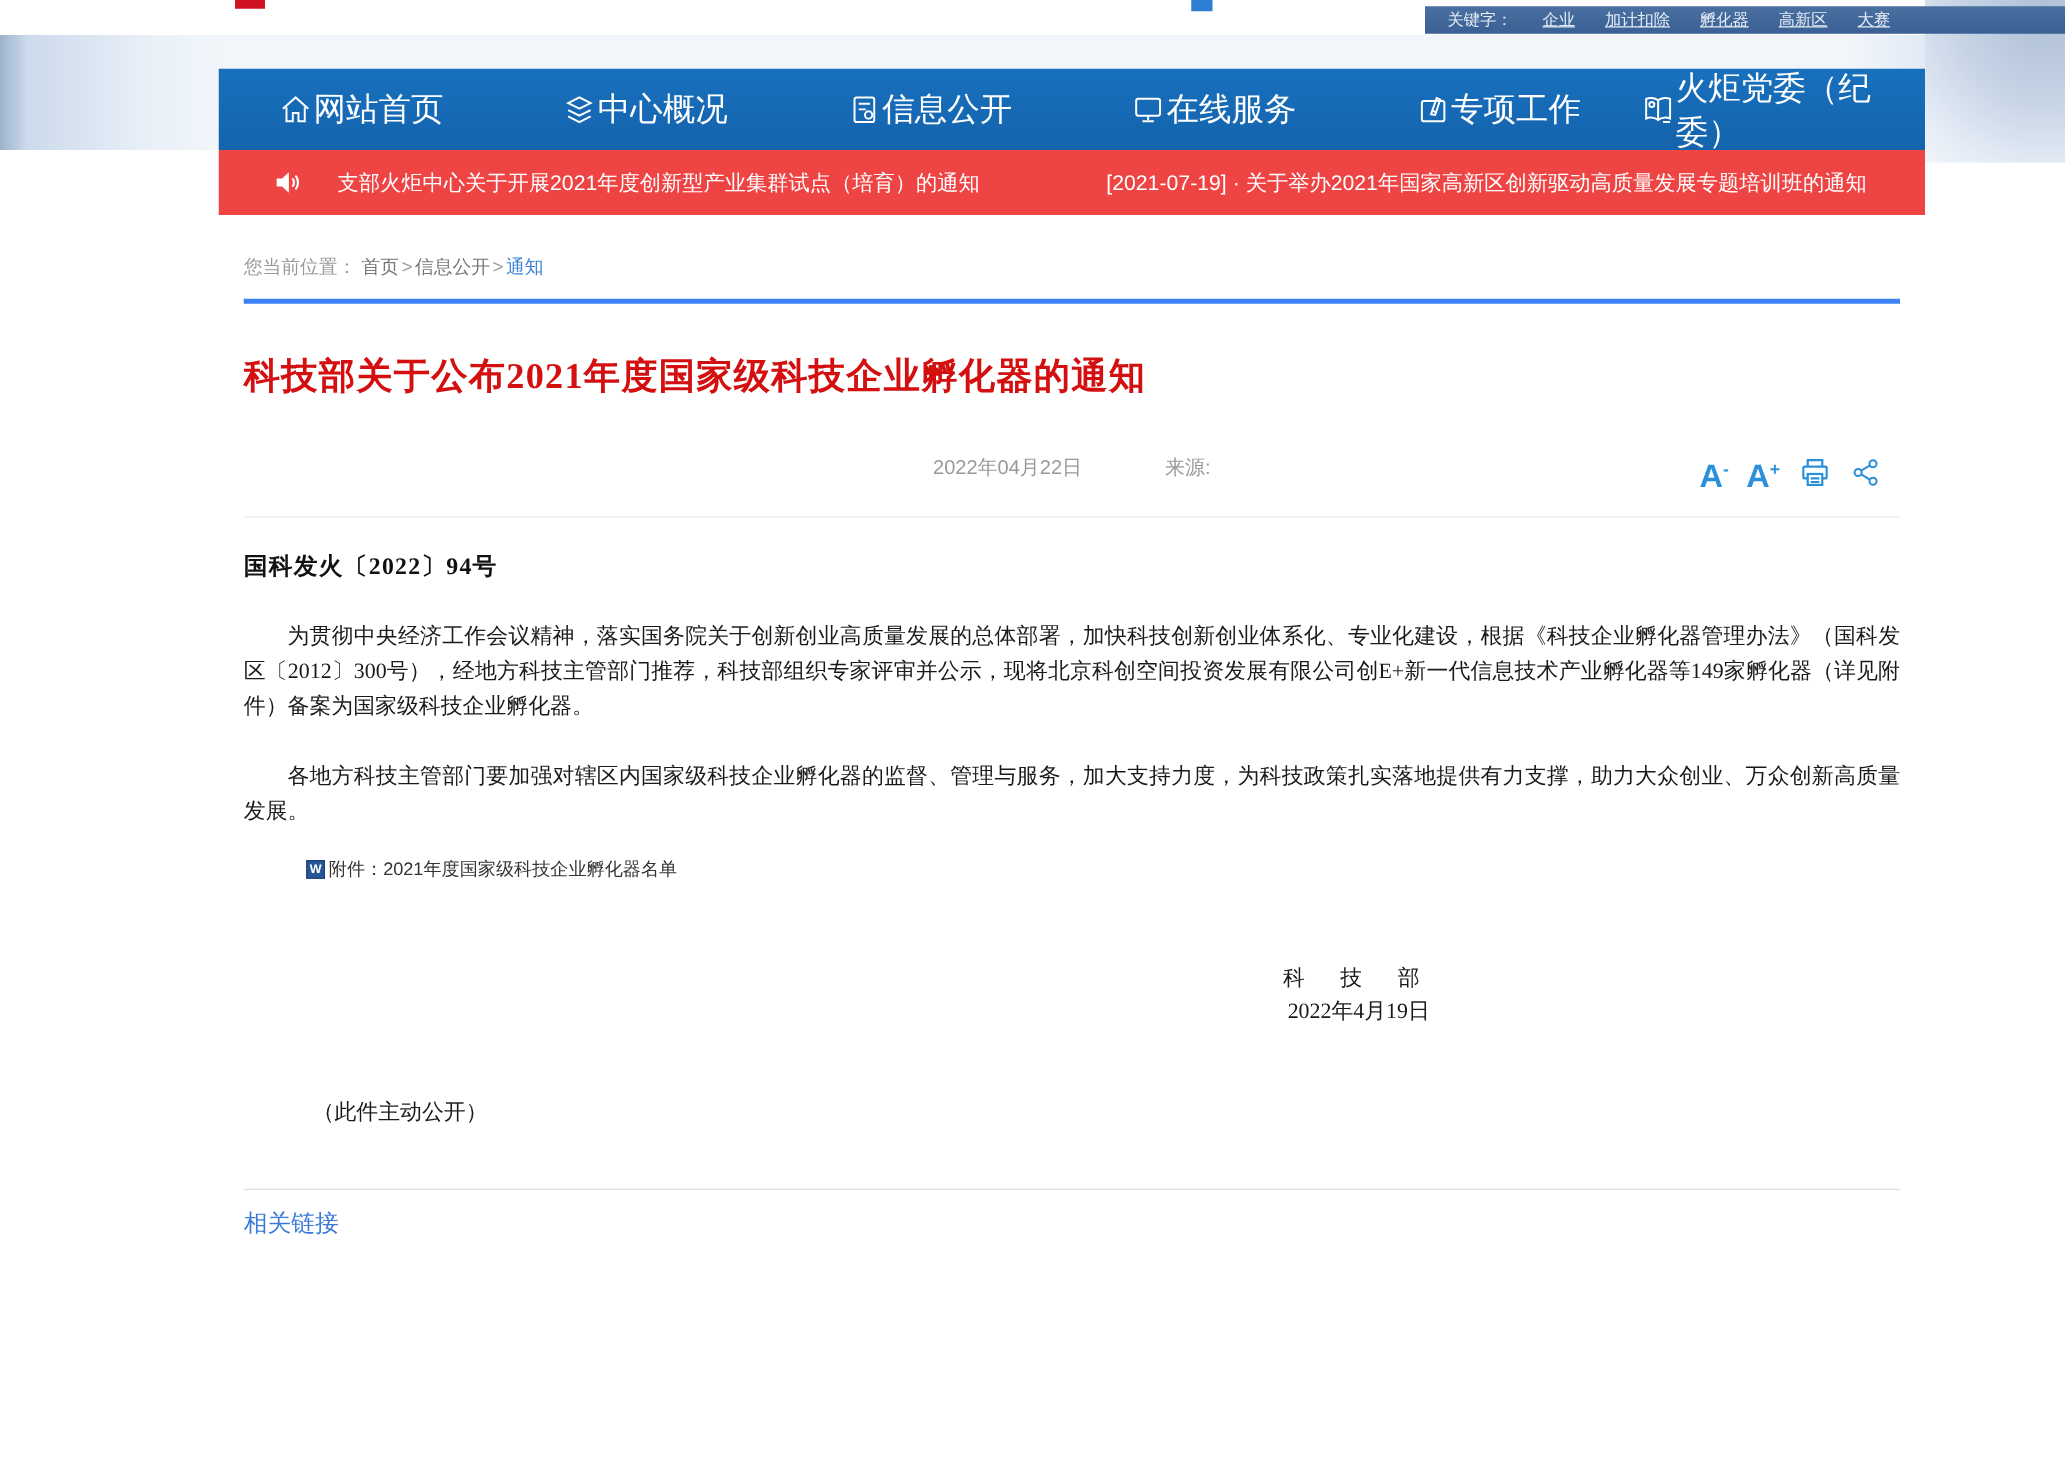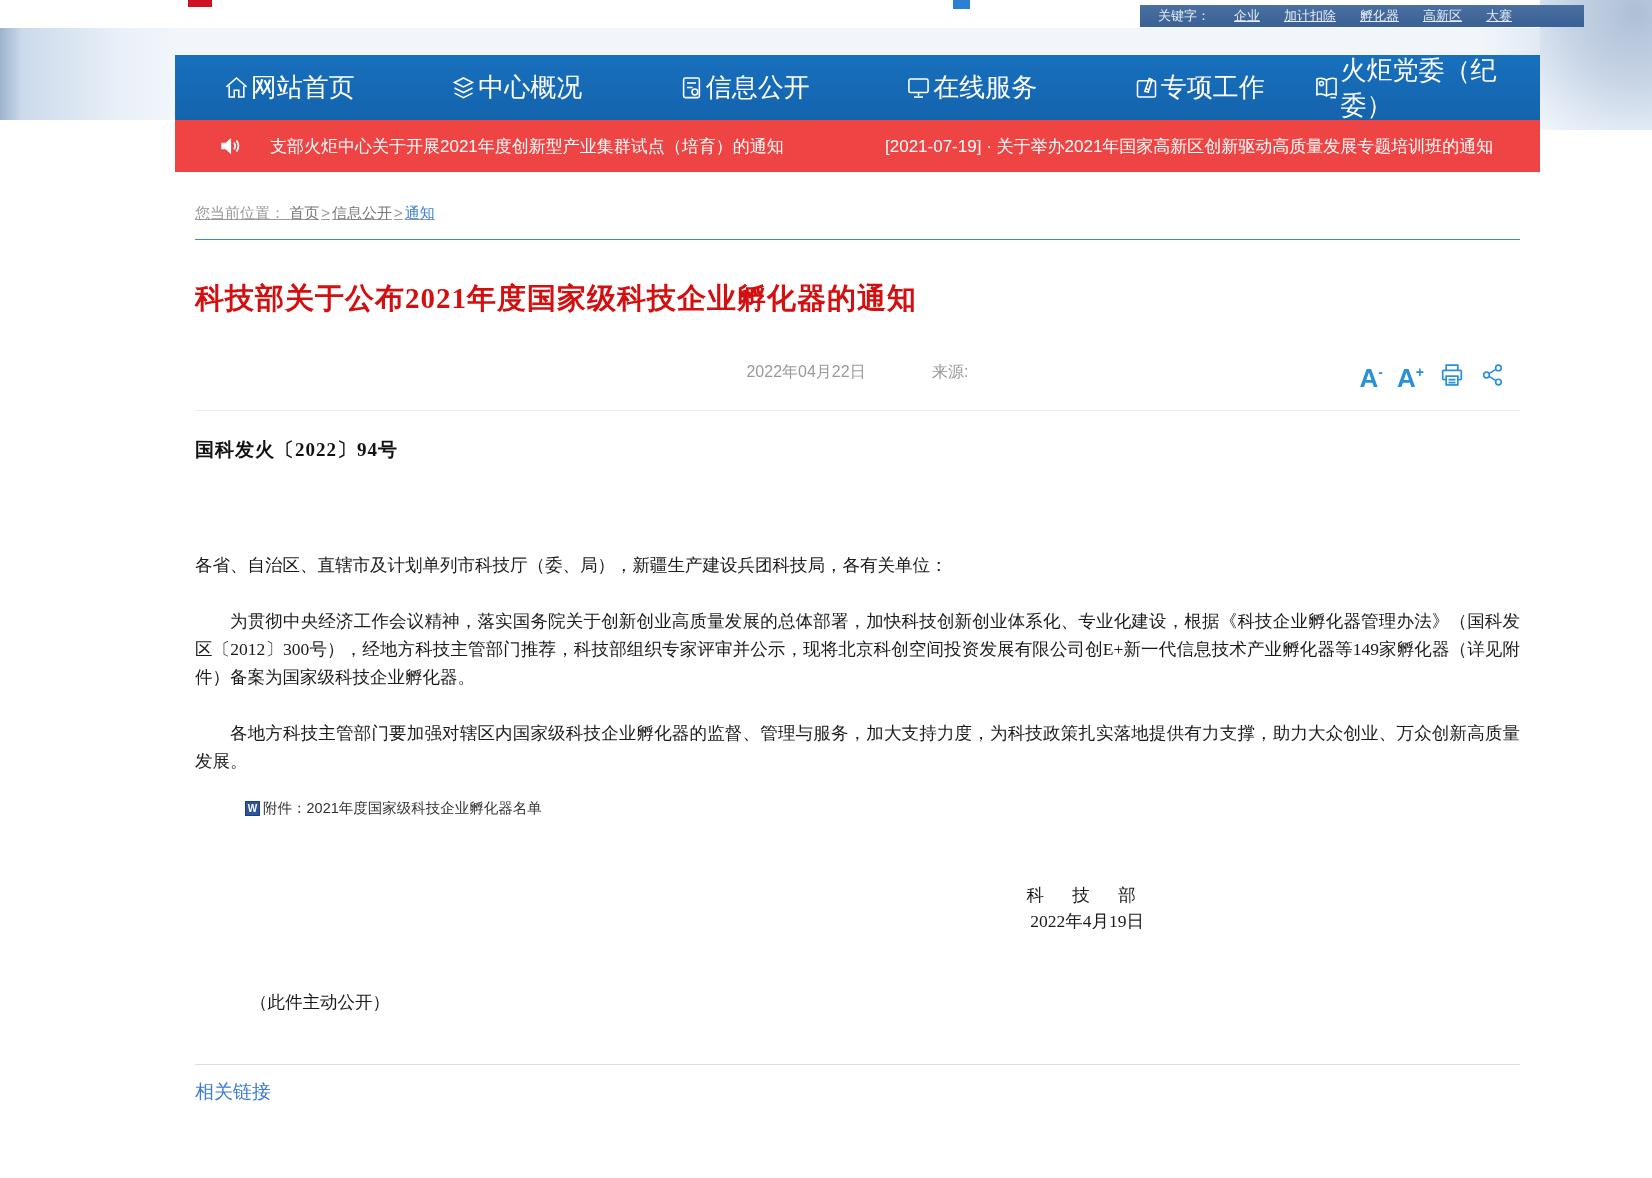--- a/index.html
+++ b/index.html
@@ -10,21 +10,21 @@
   
   .bg-band { position:absolute; left:0; top:28px; width:1652px; height:92px;
     background:linear-gradient(90deg,#9db3cd 0px,#ccdaeb 22px,#e9f0f8 120px,#f2f6fb 175px,
                #f2f6fb 1480px,#d3dfee 1590px,#c2d2e5 1652px); }
   .globe { position:absolute; right:0; top:0; width:112px; height:130px;
     background:radial-gradient(circle at 85% 10%, #aebfd6 0%, #c7d4e6 45%, #e3ebf5 80%, #f2f6fb 100%); }
   .logo-fragment { position:absolute; left:188px; top:0; width:24px; height:7px; background:#cf1322; }
   .icon-fragment { position:absolute; left:953px; top:0; width:17px; height:9px; background:#2d7fd3; }
 
   
-  .keywords-bar { position:absolute; left:1140px; top:5px; width:444px; height:22px;
+  .keywords-bar { position:absolute; left:1140px; top:5px; width:512px; height:22px;
     background:linear-gradient(#49709f,#3a6095); display:flex; align-items:center;
     padding-left:18px; gap:24px; font-size:13px; color:#e6edf8; }
   .keywords-bar a { color:#e6edf8; text-decoration:underline; cursor:pointer;text-align:center; }
 
   
   .nav { position:absolute; left:175px; top:55px; width:1365px; height:65px;
     background:linear-gradient(#1870bd,#1463ad); display:flex; }
   .nav-item { flex:1; display:flex; align-items:center; justify-content:center; gap:1px;
     color:#ffffff; font-size:26px; cursor:pointer; }
   .nav-item svg { display:block; }
@@ -33,22 +33,22 @@
   .ticker { position:absolute; left:175px; top:120px; width:1365px; height:52px;
     background:#ef4444; color:#ffffff; font-size:17px; }
   .ticker .speaker { position:absolute; left:42px; top:13px; }
   .ticker .t-left  { position:absolute; left:95px;  top:15px; white-space:nowrap; cursor:pointer; }
   .ticker .t-right { position:absolute; left:710px; top:15px; white-space:nowrap; cursor:pointer; }
 
   
   .content { position:absolute; left:175px; top:172px; width:1365px; height:1006px;
     background:#ffffff; padding:0 20px; }
 
-  .breadcrumb { padding:32px 0 16px 0; border-bottom:1px solid #3b82f6;
-    font-size:15px; color:#999;text-decoration:underline; }
+  .breadcrumb { padding:32px 0 16px 0; border-bottom:4px solid #3b82f6;
+    font-size:15px; color:#999; }
   .breadcrumb .bc-link { color:#777; cursor:pointer; }
   .breadcrumb .bc-sep  { color:#999; margin:0 2px; }
   .breadcrumb .bc-current { color:#3f83d8; cursor:pointer; }
 
   .article-title { margin-top:38px; text-align:left; color:#d30f0f;
     font-family:"Liberation Serif", serif; font-weight:bold; font-size:29px;
     line-height:40px; letter-spacing:1px; }
 
   .meta-row { position:relative; margin-top:34px; height:40px; text-align:center;
     font-size:16px; color:#999; line-height:40px; }
@@ -215,21 +215,20 @@
           </svg>
         </span>
       </div>
     </div>
 
     <hr class="meta-sep">
 
     <div class="doc-number">国科发火〔2022〕94号</div>
 
     <div class="body-text">
-      <p class="p1">各省、自治区、直辖市及计划单列市科技厅（委、局），新疆生产建设兵团科技局，各有关单位：</p>
       <p class="p-indent">为贯彻中央经济工作会议精神，落实国务院关于创新创业高质量发展的总体部署，加快科技创新创业体系化、专业化建设，根据《科技企业孵化器管理办法》（国科发区〔2012〕300号），经地方科技主管部门推荐，科技部组织专家评审并公示，现将北京科创空间投资发展有限公司创E+新一代信息技术产业孵化器等149家孵化器（详见附件）备案为国家级科技企业孵化器。</p>
       <p class="p-indent">各地方科技主管部门要加强对辖区内国家级科技企业孵化器的监督、管理与服务，加大支持力度，为科技政策扎实落地提供有力支撑，助力大众创业、万众创新高质量发展。</p>
     </div>
 
     <div class="attachment">
       <span class="doc-icon">W</span>
       <span>附件：2021年度国家级科技企业孵化器名单</span>
     </div>
 
     <div class="signature">

